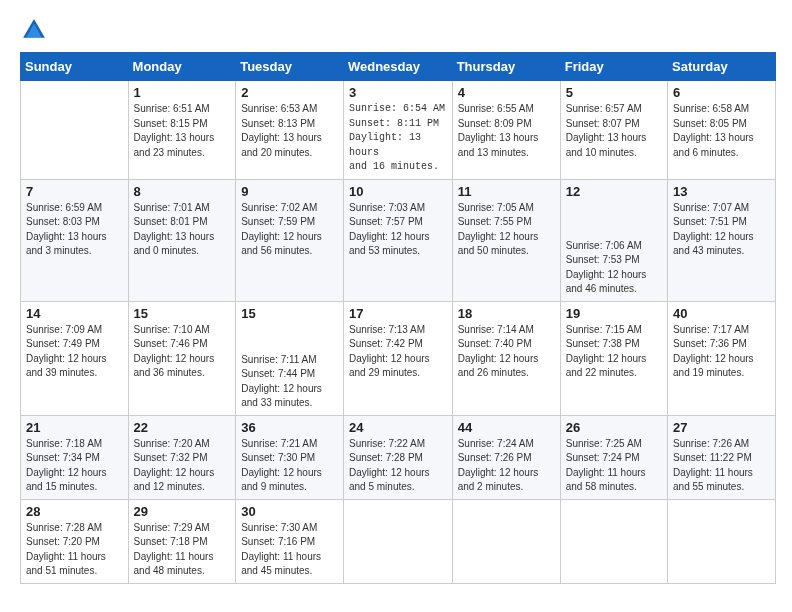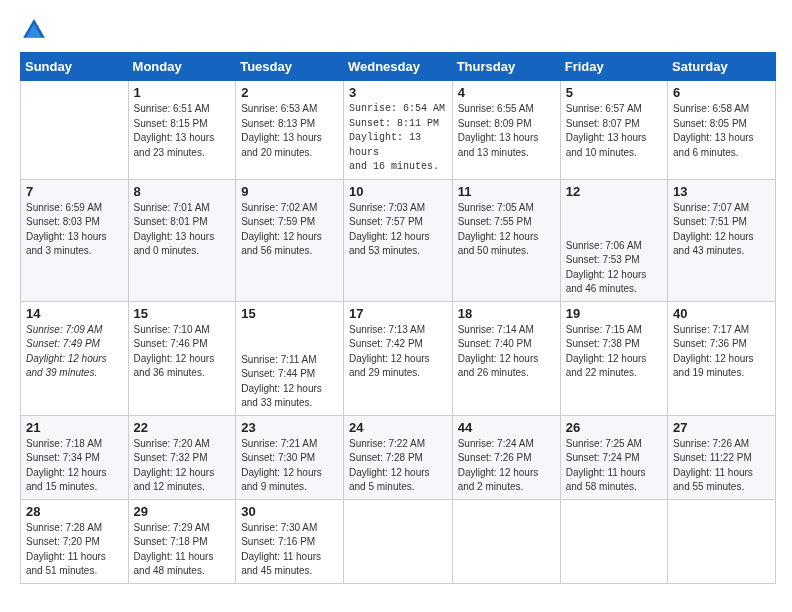--- a/index.html
+++ b/index.html
@@ -222,21 +222,21 @@
             <span class="day-number">13</span>
             <div class="day-info" style="white-space: pre-line;">Sunrise: 7:07 AM
 Sunset: 7:51 PM
 Daylight: 12 hours
 and 43 minutes.</div>
           </td>
         </tr>
         <tr>
           <td>
             <span class="day-number">14</span>
-            <div class="day-info" style="white-space: pre-line; font-style: italic;">Sunrise: 7:09 AM
+            <div class="day-info" style="white-space: pre-line;">Sunrise: 7:09 AM
 Sunset: 7:49 PM
 Daylight: 12 hours
 and 39 minutes.</div>
           </td>
           <td>
             <span class="day-number">15</span>
             <div class="day-info" style="white-space: pre-line;">Sunrise: 7:10 AM
 Sunset: 7:46 PM
 Daylight: 12 hours
 and 36 minutes.</div>
@@ -286,21 +286,21 @@
 and 15 minutes.</div>
           </td>
           <td>
             <span class="day-number">22</span>
             <div class="day-info" style="white-space: pre-line;">Sunrise: 7:20 AM
 Sunset: 7:32 PM
 Daylight: 12 hours
 and 12 minutes.</div>
           </td>
           <td>
-            <span class="day-number">23</span>
+            <span class="day-number">36</span>
             <div class="day-info" style="white-space: pre-line;">Sunrise: 7:21 AM
 Sunset: 7:30 PM
 Daylight: 12 hours
 and 9 minutes.</div>
           </td>
           <td>
             <span class="day-number">24</span>
             <div class="day-info" style="white-space: pre-line;">Sunrise: 7:22 AM
 Sunset: 7:28 PM
 Daylight: 12 hours

